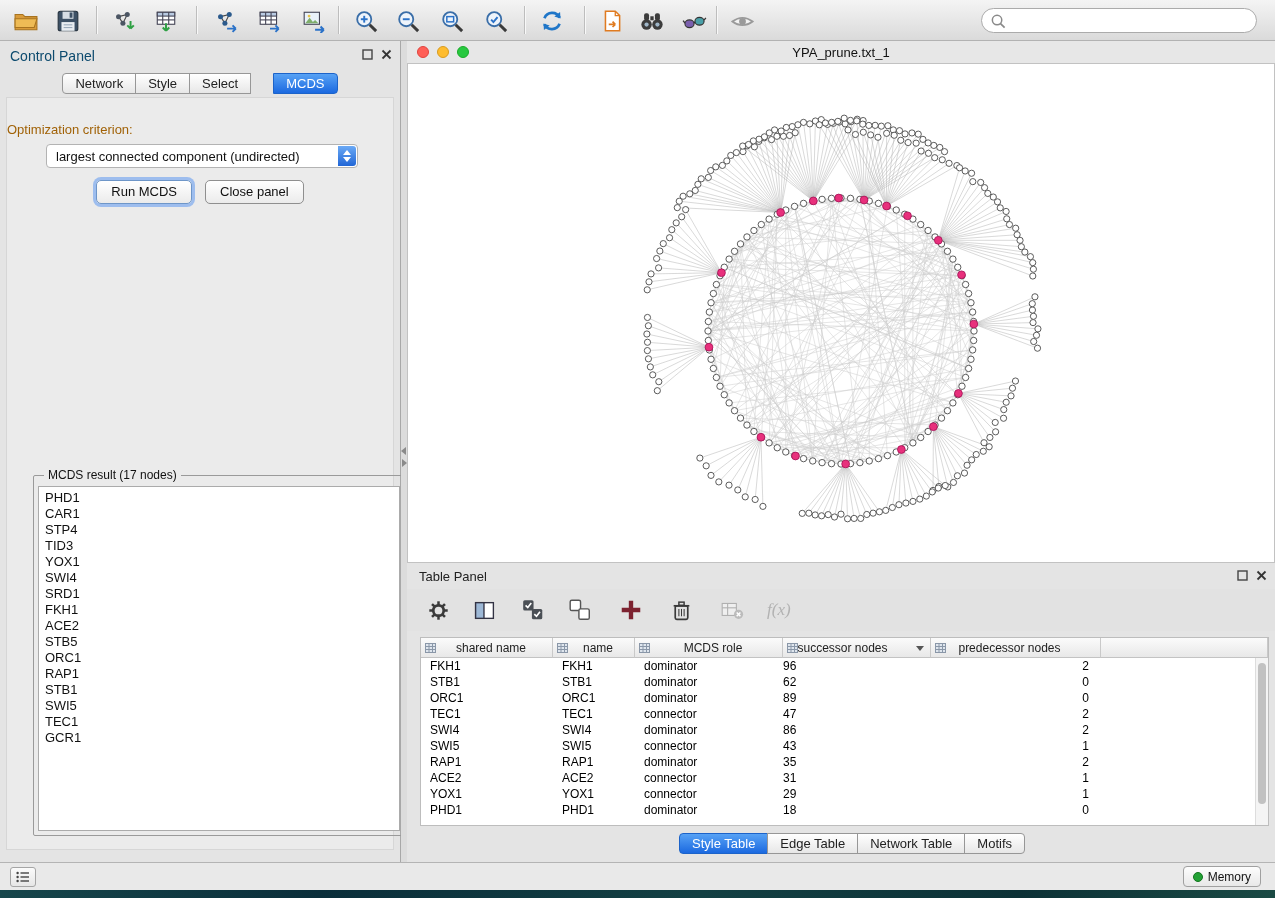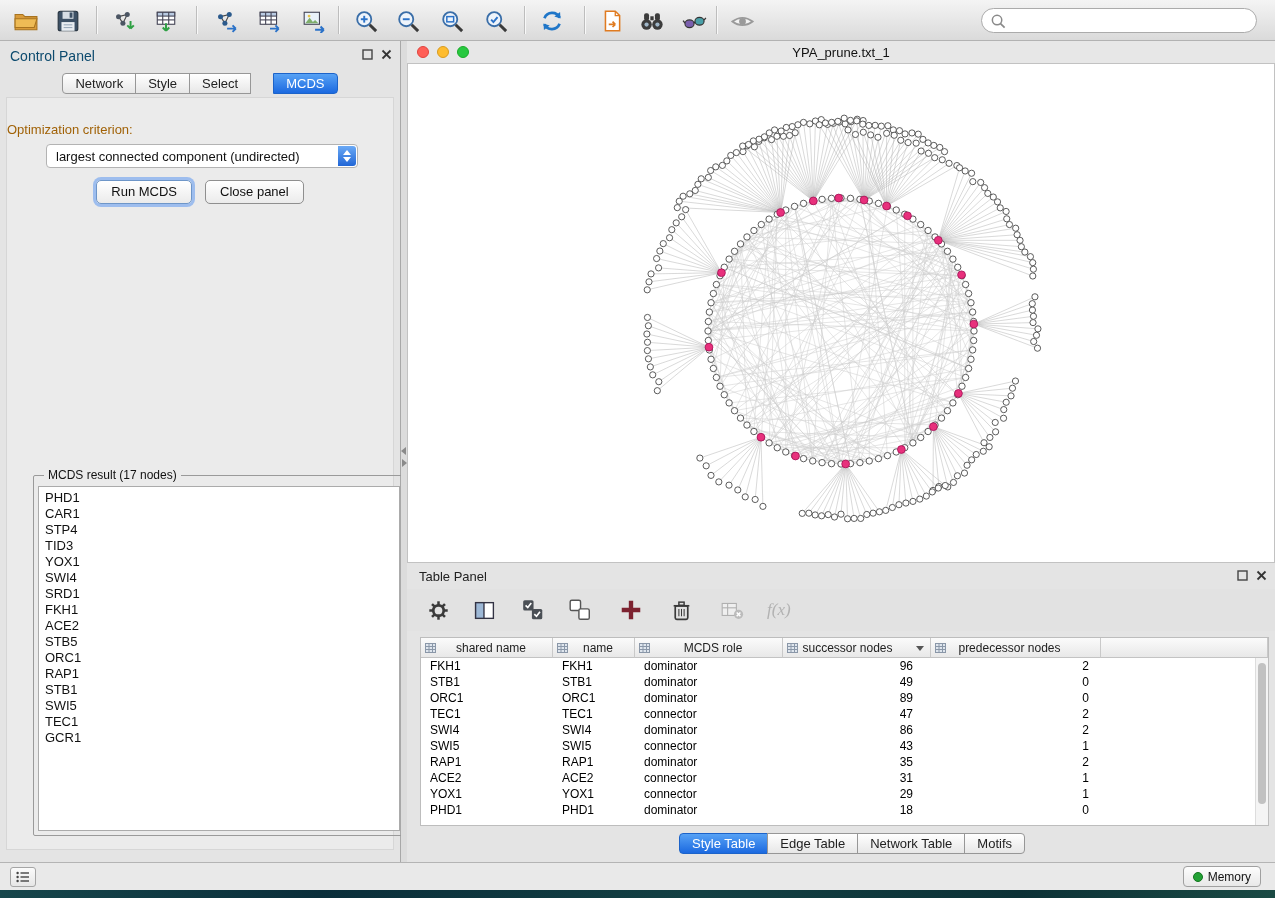--- a/index.html
+++ b/index.html
@@ -76,21 +76,21 @@
     border-right:1px solid #c9c9c9; border-bottom:1px solid #c3c3c3;
     background:linear-gradient(#fbfbfb,#e8e8e8); font-size:12px; color:#222; }
   .hicon { position:absolute; left:4px; top:5px; }
   .hcaret { position:absolute; right:6px; top:8px; width:0; height:0;
     border-left:4px solid transparent; border-right:4px solid transparent; border-top:5px solid #555; }
   .trow { display:flex; height:16px; line-height:16px; }
   .tcell { font-size:12px; color:#000; overflow:hidden; white-space:nowrap; }
   .c0 { width:132px; padding-left:9px; }
   .c1 { width:82px;  padding-left:9px; }
   .c2 { width:148px; padding-left:9px; }
-  .c3 { width:148px; text-align:right; padding-right:18px; }
+  .c3 { width:148px; text-align:left; padding-right:28px; }
   .c4 { width:170px; text-align:right; padding-right:12px; }
   .cfill { flex:1; }
   .vscroll { position:absolute; right:0; top:20px; bottom:0; width:13px; background:#f4f4f4; border-left:1px solid #ddd; }
   .vthumb { position:absolute; left:2px; right:2px; top:5px; height:141px; background:#c1c1c1; border-radius:5px; }
   .tp-tabs { position:absolute; left:0; right:0; top:270px; display:flex; justify-content:center; }
 
   
   #statusbar { position:absolute; left:0; top:862px; width:1275px; height:28px; background:#e9e9e9; border-top:1px solid #b4b4b4; }
   #menu-btn { position:absolute; left:10px; top:4px; width:26px; height:20px; border:1px solid #a5a5a5; border-radius:3px;
     background:linear-gradient(#fbfbfb,#e6e6e6); display:flex; align-items:center; justify-content:center; }
@@ -1256,21 +1256,21 @@
             <div class="tcell c1">FKH1</div>
             <div class="tcell c2">dominator</div>
             <div class="tcell c3">96</div>
             <div class="tcell c4">2</div>
             <div class="tcell cfill"></div>
           </div>
           <div class="trow">
             <div class="tcell c0">STB1</div>
             <div class="tcell c1">STB1</div>
             <div class="tcell c2">dominator</div>
-            <div class="tcell c3">49</div>
+            <div class="tcell c3">62</div>
             <div class="tcell c4">0</div>
             <div class="tcell cfill"></div>
           </div>
           <div class="trow">
             <div class="tcell c0">ORC1</div>
             <div class="tcell c1">ORC1</div>
             <div class="tcell c2">dominator</div>
             <div class="tcell c3">89</div>
             <div class="tcell c4">0</div>
             <div class="tcell cfill"></div>

